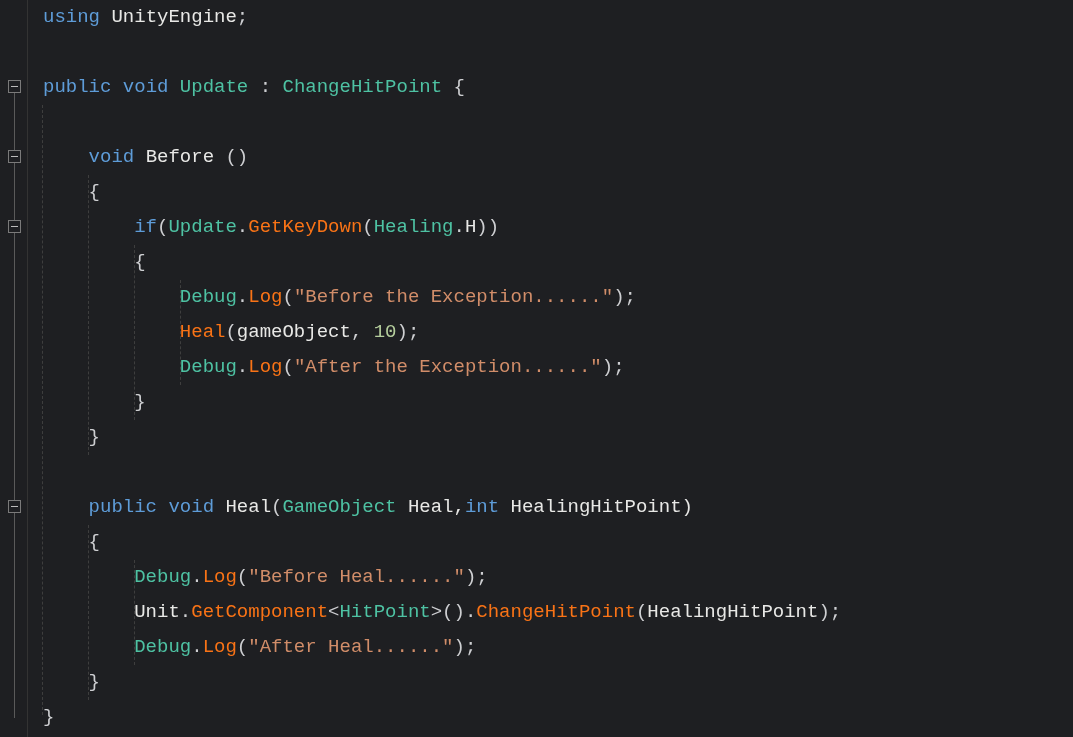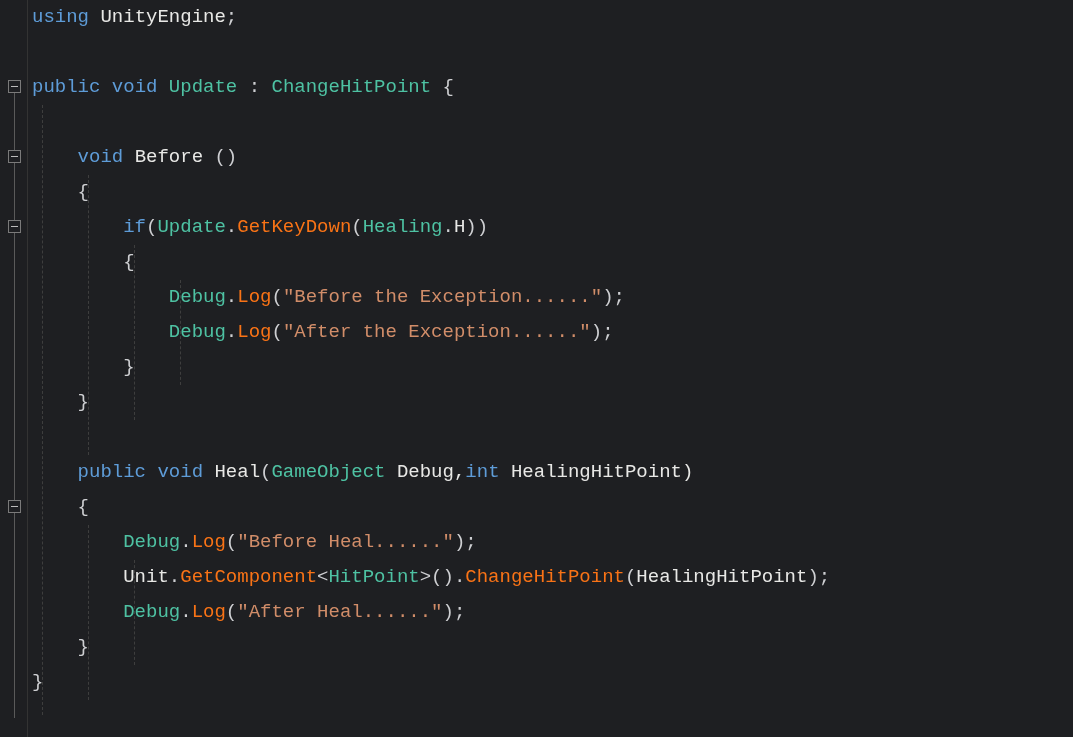--- a/index.html
+++ b/index.html
@@ -61,20 +61,21 @@
     }
     .indent-guide {
       position: absolute;
       width: 0;
       border-left: 1px dashed #3e3e3e;
     }
     .line {
       white-space: pre;
       height: 35px;
       position: relative;
+      margin-left: 11px;
     }
     .kw-blue { color: #5e9cd8; }
     .cls-green { color: #4ec2a3; }
     .ident { color: #e8e8e6; }
     .method { color: #f97316; }
     .punct { color: #cecfd2; }
     .str { color: #d18d69; }
     .num { color: #b5ce9d; }
     .brace { color: #cecfd2; }
   </style>
@@ -100,25 +101,26 @@
 
     <div class="line"><span class="kw-blue">using</span> <span class="ident">UnityEngine</span><span class="punct">;</span></div>
     <div class="line"></div>
     <div class="line"><span class="kw-blue">public</span> <span class="kw-blue">void</span> <span class="cls-green">Update</span><span class="punct"> : </span><span class="cls-green">ChangeHitPoint</span><span class="brace"> {</span></div>
     <div class="line"></div>
     <div class="line">    <span class="kw-blue">void</span> <span class="ident">Before</span><span class="punct"> ()</span></div>
     <div class="line">    <span class="brace">{</span></div>
     <div class="line">        <span class="kw-blue">if</span><span class="punct">(</span><span class="cls-green">Update</span><span class="punct">.</span><span class="method">GetKeyDown</span><span class="punct">(</span><span class="cls-green">Healing</span><span class="punct">.</span><span class="ident">H</span><span class="punct">))</span></div>
     <div class="line">        <span class="brace">{</span></div>
     <div class="line">            <span class="cls-green">Debug</span><span class="punct">.</span><span class="method">Log</span><span class="punct">(</span><span class="str">"Before the Exception......"</span><span class="punct">);</span></div>
+    <div class="line">            <span class="method">Heal</span><span class="punct">(</span><span class="ident">gameObject</span><span class="punct">, </span><span class="num">10</span><span class="punct">);</span></div>
     <div class="line">            <span class="cls-green">Debug</span><span class="punct">.</span><span class="method">Log</span><span class="punct">(</span><span class="str">"After the Exception......"</span><span class="punct">);</span></div>
     <div class="line">        <span class="brace">}</span></div>
     <div class="line">    <span class="brace">}</span></div>
     <div class="line"></div>
-    <div class="line">    <span class="kw-blue">public</span> <span class="kw-blue">void</span> <span class="ident">Heal</span><span class="punct">(</span><span class="cls-green">GameObject</span><span class="ident"> Debug,</span><span class="kw-blue">int</span><span class="ident"> HealingHitPoint)</span></div>
+    <div class="line">    <span class="kw-blue">public</span> <span class="kw-blue">void</span> <span class="ident">Heal</span><span class="punct">(</span><span class="cls-green">GameObject</span><span class="ident"> Heal,</span><span class="kw-blue">int</span><span class="ident"> HealingHitPoint)</span></div>
     <div class="line">    <span class="brace">{</span></div>
     <div class="line">        <span class="cls-green">Debug</span><span class="punct">.</span><span class="method">Log</span><span class="punct">(</span><span class="str">"Before Heal......"</span><span class="punct">);</span></div>
     <div class="line">        <span class="ident">Unit</span><span class="punct">.</span><span class="method">GetComponent</span><span class="punct">&lt;</span><span class="cls-green">HitPoint</span><span class="punct">&gt;</span><span class="punct">()</span><span class="punct">.</span><span class="method">ChangeHitPoint</span><span class="punct">(</span><span class="ident">HealingHitPoint</span><span class="punct">);</span></div>
     <div class="line">        <span class="cls-green">Debug</span><span class="punct">.</span><span class="method">Log</span><span class="punct">(</span><span class="str">"After Heal......"</span><span class="punct">);</span></div>
     <div class="line">    <span class="brace">}</span></div>
     <div class="line"><span class="brace">}</span></div>
   </div>
 </div>
 
 </body></html>

